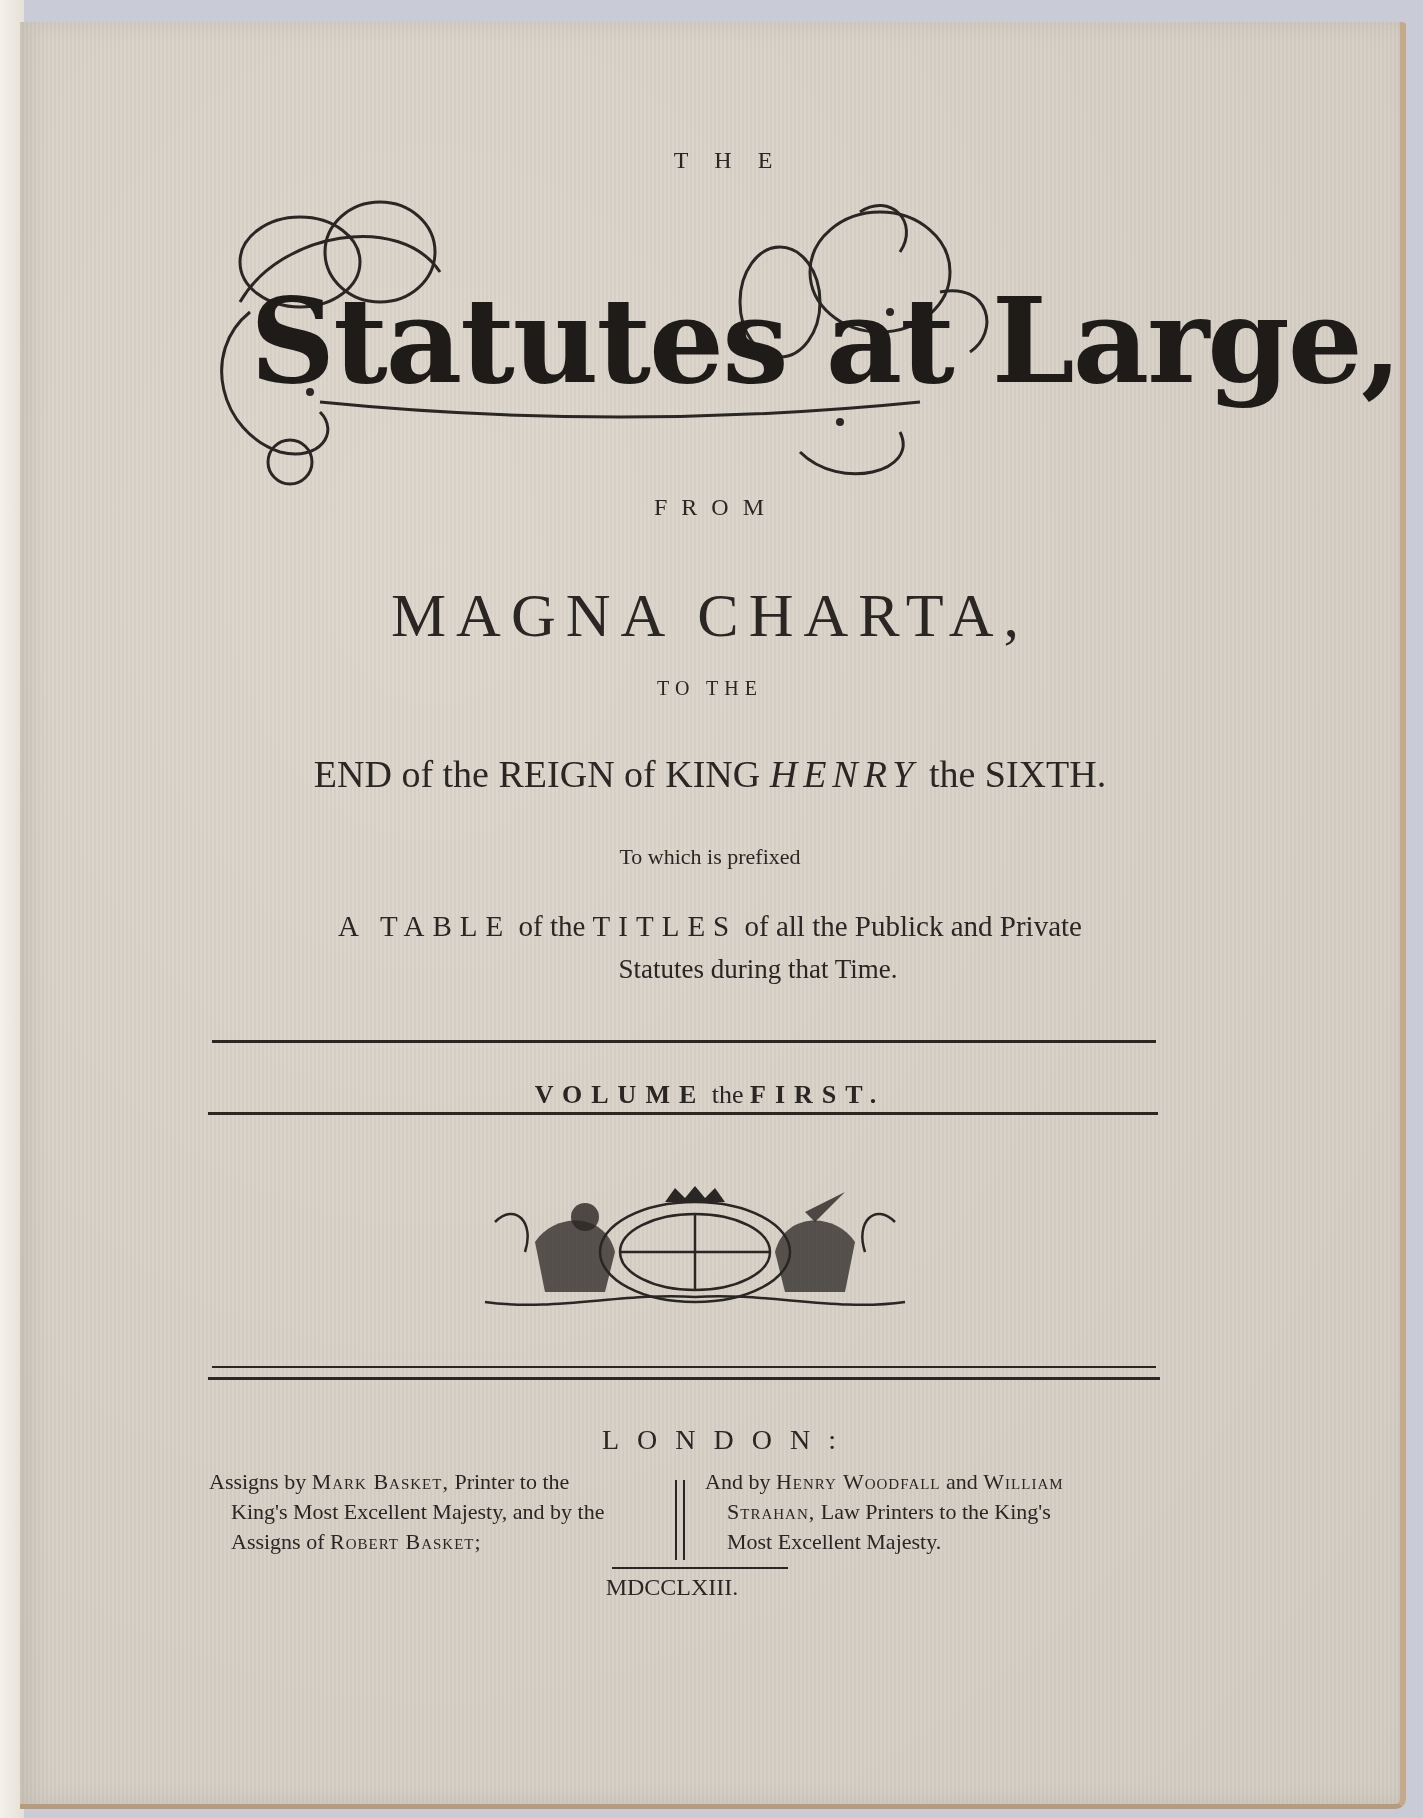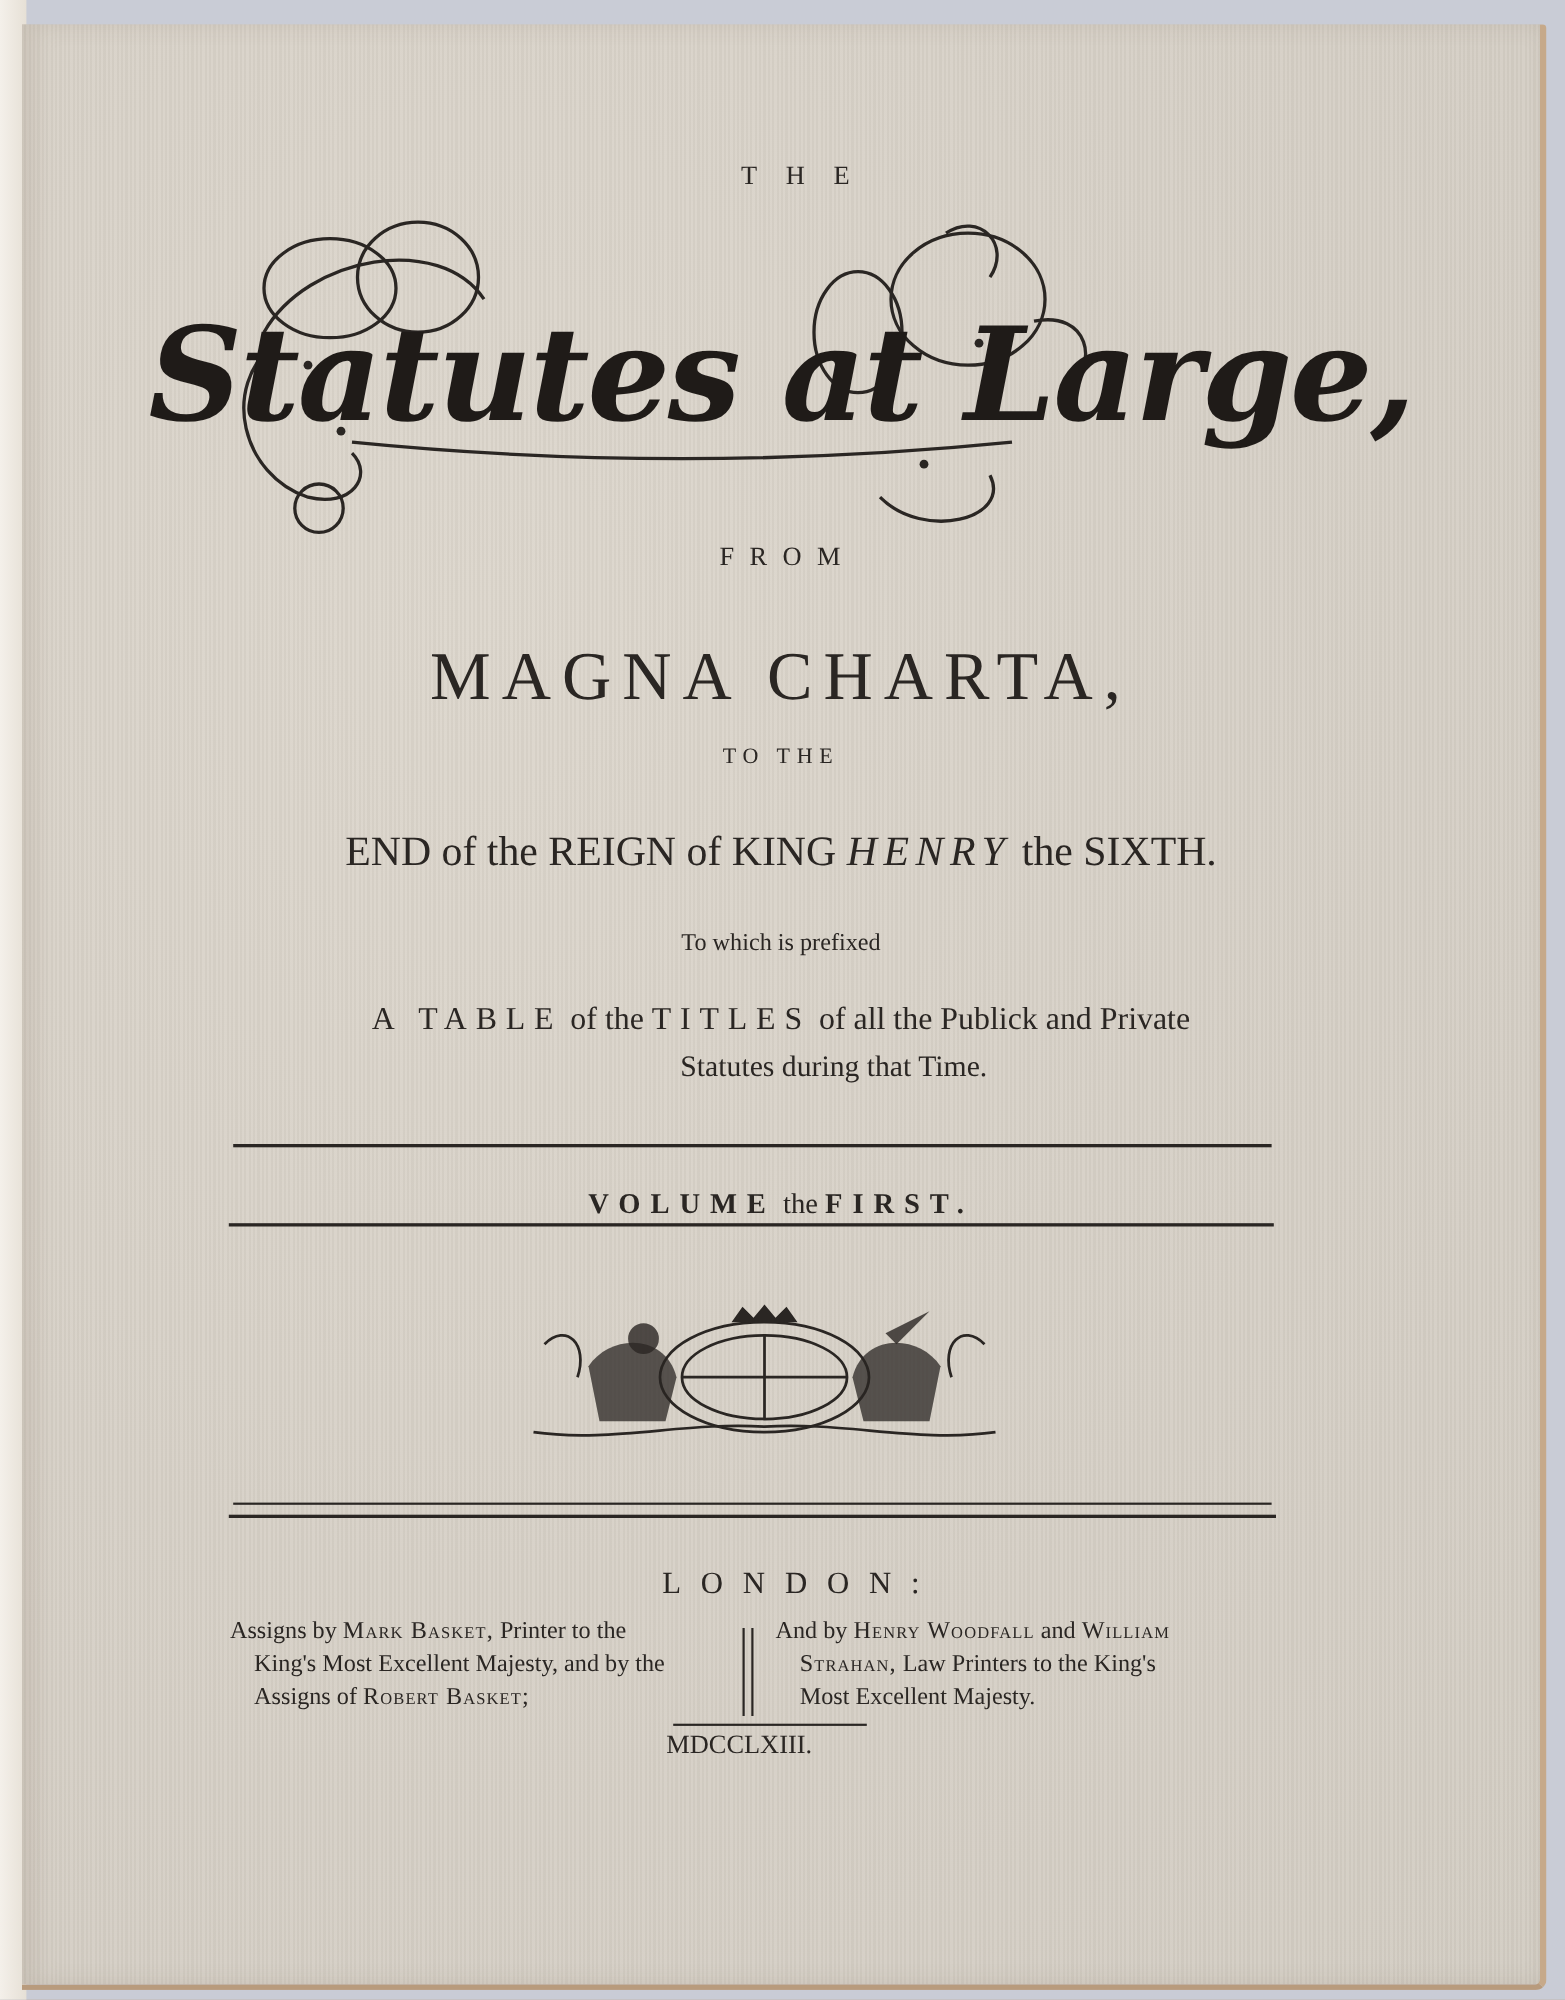--- a/index.html
+++ b/index.html
@@ -21,23 +21,24 @@
     border-right:6px solid #c6a98a;
     border-bottom:5px solid #b89b7d;
     border-radius:0 4px 10px 0;
     box-shadow: inset 10px 0 20px rgba(120,100,80,0.15);
   }
   .center { position:absolute; left:0; width:100%; text-align:center; }
   .the { top:125px; font-size:24px; letter-spacing:26px; padding-left:26px; }
   .title-wrap { top:170px; }
   .title {
     font-family:"DejaVu Serif","Liberation Serif",serif;
-    font-weight:bold; font-style:italic;
+    font-weight:bold; 
     font-size:118px; letter-spacing:-2px; color:#1f1b18;
     line-height:1;
+    text-align:right;
   }
   .from { top:472px; font-size:24px; letter-spacing:14px; padding-left:6px; }
   .magna { top:558px; font-size:62px; letter-spacing:10px; }
   .tothe { top:655px; font-size:20px; letter-spacing:6px; }
   .end { top:730px; font-size:38px; }
   .end i { letter-spacing:6px; }
   .prefixed { top:822px; font-size:22px; }
   .table-line { top:888px; font-size:29px; }
   .table-line .sp { letter-spacing:8px; }
   .statutes { top:932px; font-size:27px;padding-left:48px; }

